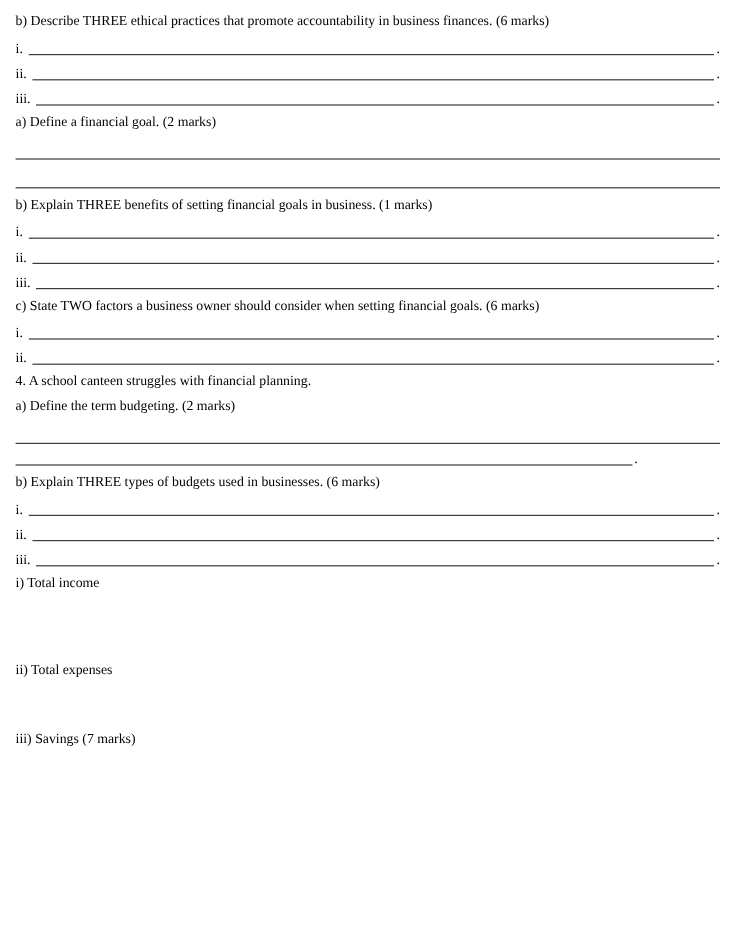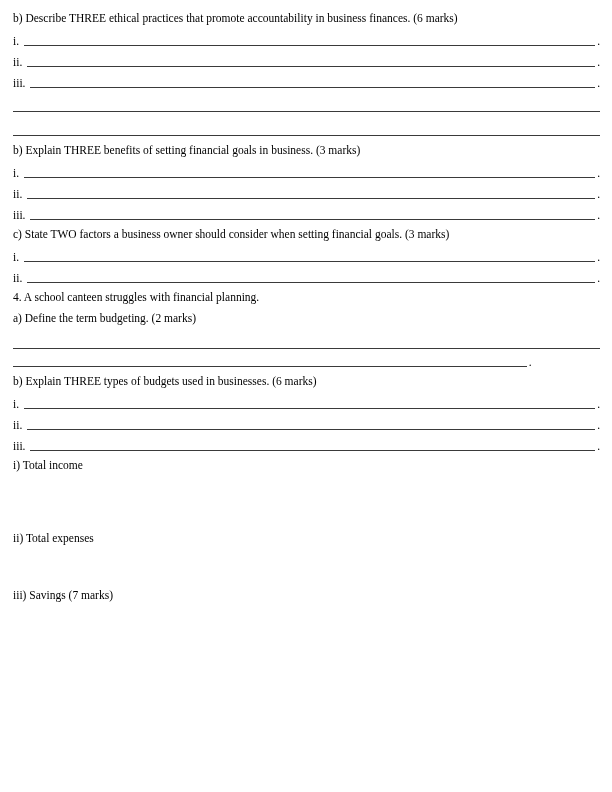--- a/index.html
+++ b/index.html
@@ -62,45 +62,46 @@
     <span class="fill"></span>
     <span class="dot">.</span>
   </div>
   <div class="ans">
     <span class="lbl">iii.</span>
     <span class="fill"></span>
     <span class="dot">.</span>
   </div>
 
 
+  <div class="row">a) Define a financial goal. (2 marks)</div>
   <div class="blank">
     <span class="fill"></span>
   </div>
   <div class="blank">
     <span class="fill"></span>
   </div>
 
-  <div class="row">b) Explain THREE benefits of setting financial goals in business. (3 marks)</div>
+  <div class="row">b) Explain THREE benefits of setting financial goals in business. (1 marks)</div>
   <div class="ans">
     <span class="lbl">i.</span>
     <span class="fill"></span>
     <span class="dot">.</span>
   </div>
   <div class="ans">
     <span class="lbl">ii.</span>
     <span class="fill"></span>
     <span class="dot">.</span>
   </div>
   <div class="ans">
     <span class="lbl">iii.</span>
     <span class="fill"></span>
     <span class="dot">.</span>
   </div>
 
-  <div class="row">c) State TWO factors a business owner should consider when setting financial goals. (3 marks)</div>
+  <div class="row">c) State TWO factors a business owner should consider when setting financial goals. (6 marks)</div>
   <div class="ans">
     <span class="lbl">i.</span>
     <span class="fill"></span>
     <span class="dot">.</span>
   </div>
   <div class="ans">
     <span class="lbl">ii.</span>
     <span class="fill"></span>
     <span class="dot">.</span>
   </div>

